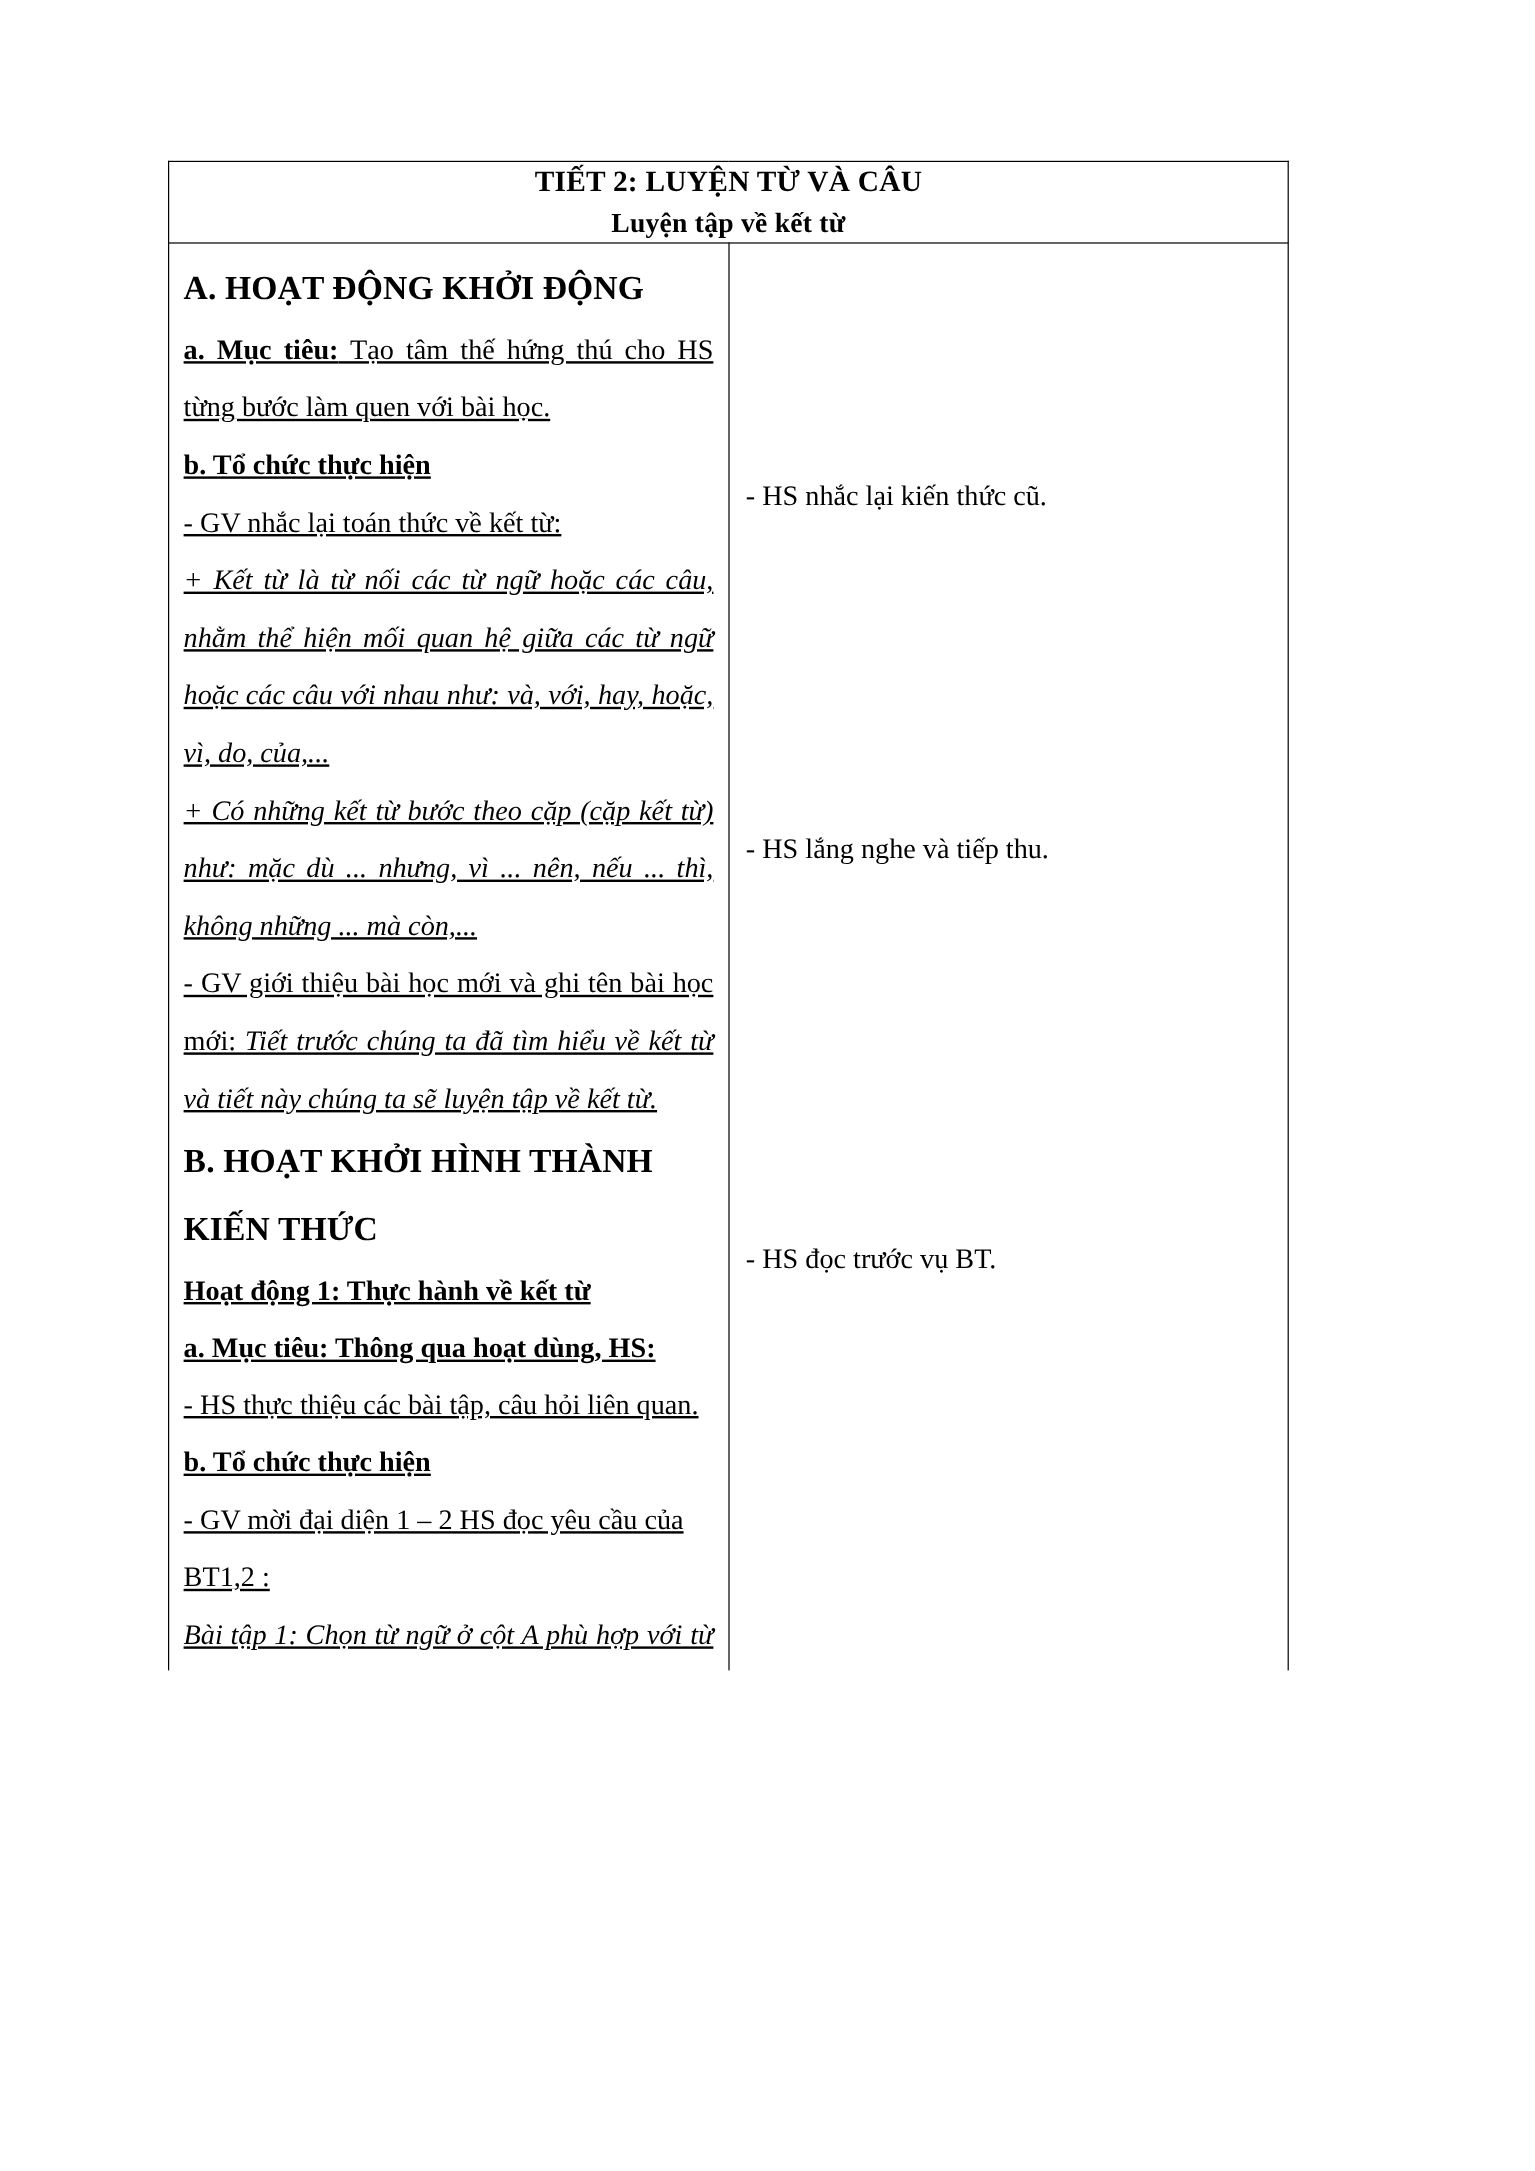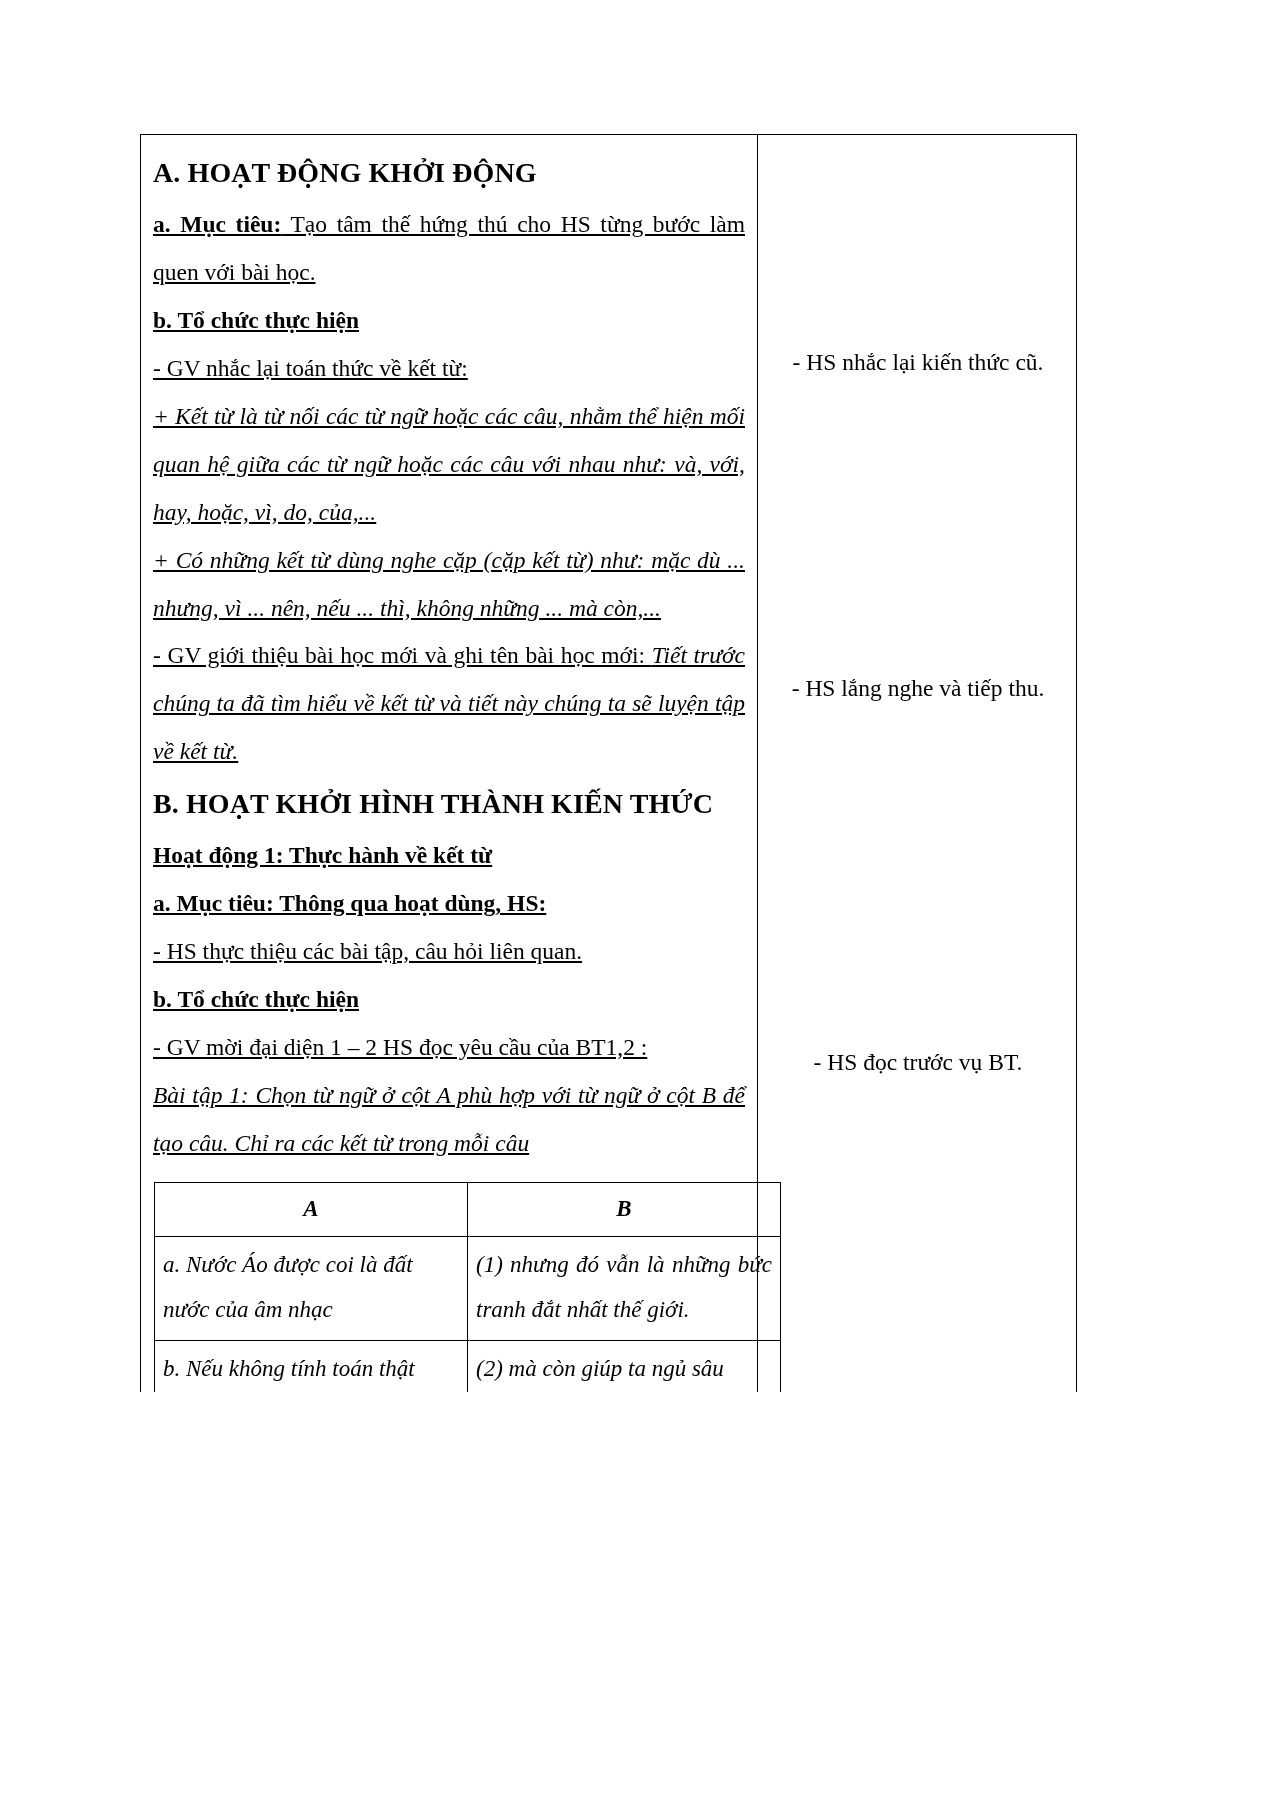--- a/index.html
+++ b/index.html
@@ -82,22 +82,22 @@
     font-size: 28px;
     line-height: 2.0;
     margin: 0;
     letter-spacing: .1px;
   }
 
   
   .right-note {
     font-size: 23.5px;
     line-height: 2.04;
-    margin: 16px;
-    text-align: center;
+    margin: 0;
+    text-align: left;
     white-space: nowrap;
   }
   .spacer-block { display: block; }
 
   
   .inner-table {
     border-collapse: collapse;
     table-layout: fixed;
     width: 592px;
     margin-top: 14px;
@@ -139,37 +139,43 @@
   }
 </style>
 </head>
 <body>
 
 <div class="page">
 
   <table class="doc-table">
     <tbody>
 
+      <tr>
+        <td class="header-cell" colspan="2">
+          <p class="doc-title">TIẾT 2: LUYỆN TỪ VÀ CÂU</p>
+          <p class="doc-subtitle">Luyện tập về kết từ</p>
+        </td>
+      </tr>
 
       <tr>
 
         <td class="col-left">
           <div class="cell-pad">
 
             <p class="heading-caps">A. HOẠT ĐỘNG KHỞI ĐỘNG</p>
 
             <p class="line"><span class="b">a. Mục tiêu:</span><span> Tạo tâm thế hứng thú cho HS từng bước làm quen với bài học.</span></p>
 
             <p class="line b">b. Tổ chức thực hiện</p>
 
             <p class="line last-line">- GV nhắc lại toán thức về kết từ:</p>
 
             <p class="line i">+ Kết từ là từ nối các từ ngữ hoặc các câu, nhằm thể hiện mối quan hệ giữa các từ ngữ hoặc các câu với nhau như: và, với, hay, hoặc, vì, do, của,...</p>
 
-            <p class="line i">+ Có những kết từ dùng nghe cặp (cặp kết từ) như: mặc dù ... nhưng, vì ... nên, nếu ... thì, không những ... mà còn,...</p>
+            <p class="line i">+ Có những kết từ bước theo cặp (cặp kết từ) như: mặc dù ... nhưng, vì ... nên, nếu ... thì, không những ... mà còn,...</p>
 
             <p class="line"><span>- GV giới thiệu bài học mới và ghi tên bài học mới: </span><span class="i">Tiết trước chúng ta đã tìm hiểu về kết từ và tiết này chúng ta sẽ luyện tập về kết từ.</span></p>
 
             <p class="heading-caps">B. HOẠT KHỞI HÌNH THÀNH KIẾN THỨC</p>
 
             <p class="line b">Hoạt động 1: Thực hành về kết từ</p>
 
             <p class="line b">a. Mục tiêu: Thông qua hoạt dùng, HS:</p>
 
             <p class="line last-line">- HS thực thiệu các bài tập, câu hỏi liên quan.</p>

